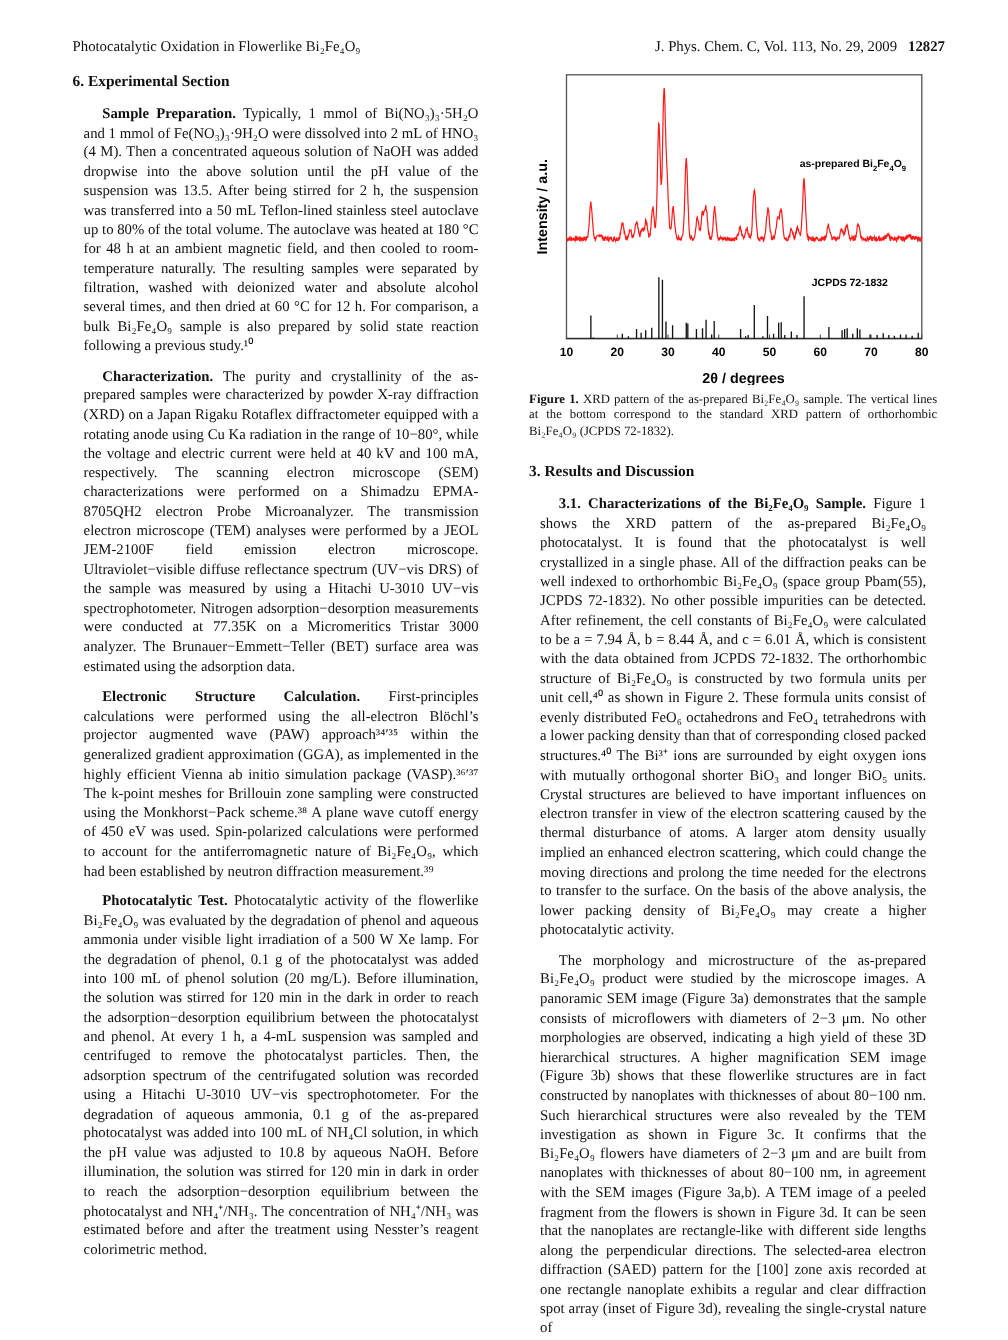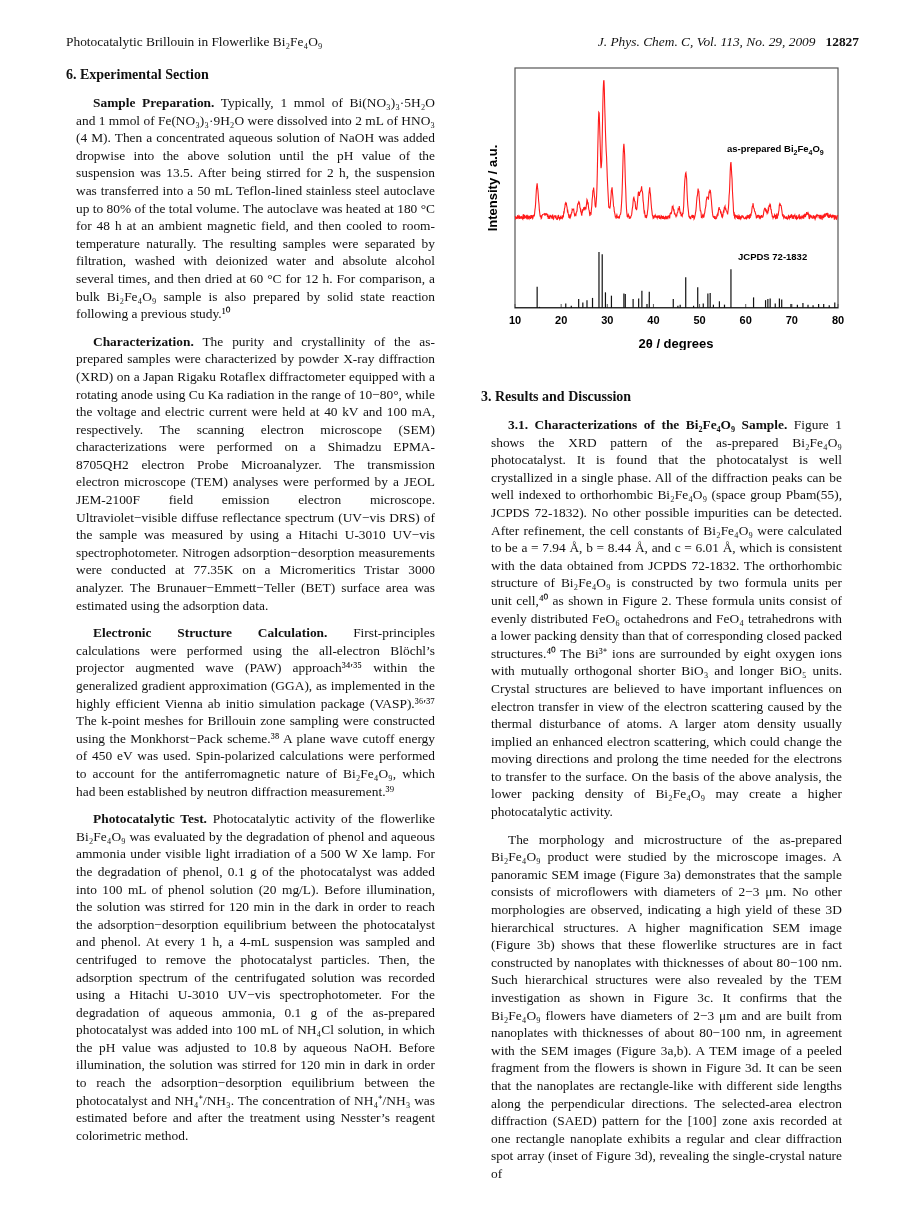--- a/index.html
+++ b/index.html
@@ -1,37 +1,37 @@
 <!DOCTYPE html>
 <html><head>
 <meta charset="utf-8">
 <style>
   html, body { margin: 0; padding: 0; background: #ffffff; }
   body { width: 916px; height: 1218px; position: relative; overflow: hidden;
          font-family: "Liberation Serif", serif; color: #111; }
   .running-head-left { position: absolute; left: 66px; top: 34px; font-size: 13.4px; }
   .running-head-right { position: absolute; right: 57px; top: 34px; font-size: 13.4px; }
-  .running-head-right .journal { font-style: italic; }
+  .running-head-right .journal { }
   .running-head-right .page { font-weight: bold; margin-left: 10px; }
   .col { position: absolute; top: 60px; width: 379px; font-size: 13.4px; line-height: 17.6px; text-align: justify; }
   .col-left { left: 66px; }
   .col-right { left: 481px; width: 371px; }
   h2 { font-size: 14px; font-weight: bold; margin: 6px 0 6px 0; line-height: 18px; }
   p { margin: 10px; text-indent: 17px; hyphens: none; }
   .runin { font-weight: bold; }
   .figure { position: relative; width: 371px; height: 290px; }
   .caption { font-size: 11.6px; line-height: 14.4px; margin-top: 6px; text-align: justify; }
   .caption .fig-label { font-weight: bold; }
-  .sec3 { margin-top: 38px; }
+  .sec3 { margin-top: 22px; }
   .chart-svg text { font-family: "Liberation Sans", sans-serif; font-weight: bold; }
 </style>
 </head>
 <body>
 
-<div class="running-head-left">Photocatalytic Brillouin in Flowerlike Bi₂Fe₄O₉</div>
+<div class="running-head-left">Photocatalytic Oxidation in Flowerlike Bi₂Fe₄O₉</div>
 <div class="running-head-right">
   <span class="journal">J. Phys. Chem. C, Vol. 113, No. 29, 2009</span><span class="page">12827</span>
 </div>
 
 <div class="col col-left">
   <h2>6.  Experimental Section</h2>
   <p><span class="runin">Sample Preparation.</span><span> Typically, 1 mmol of Bi(NO₃)₃·5H₂O and 1 mmol of Fe(NO₃)₃·9H₂O were dissolved into 2 mL of HNO₃ (4 M). Then a concentrated aqueous solution of NaOH was added dropwise into the above solution until the pH value of the suspension was 13.5. After being stirred for 2 h, the suspension was transferred into a 50 mL Teflon-lined stainless steel autoclave up to 80% of the total volume. The autoclave was heated at 180 °C for 48 h at an ambient magnetic field, and then cooled to room-temperature naturally. The resulting samples were separated by filtration, washed with deionized water and absolute alcohol several times, and then dried at 60 °C for 12 h. For comparison, a bulk Bi₂Fe₄O₉ sample is also prepared by solid state reaction following a previous study.¹⁰</span></p>
   <p><span class="runin">Characterization.</span><span> The purity and crystallinity of the as-prepared samples were characterized by powder X-ray diffraction (XRD) on a Japan Rigaku Rotaflex diffractometer equipped with a rotating anode using Cu Ka radiation in the range of 10−80°, while the voltage and electric current were held at 40 kV and 100 mA, respectively. The scanning electron microscope (SEM) characterizations were performed on a Shimadzu EPMA-8705QH2 electron Probe Microanalyzer. The transmission electron microscope (TEM) analyses were performed by a JEOL JEM-2100F field emission electron microscope. Ultraviolet−visible diffuse reflectance spectrum (UV−vis DRS) of the sample was measured by using a Hitachi U-3010 UV−vis spectrophotometer. Nitrogen adsorption−desorption measurements were conducted at 77.35K on a Micromeritics Tristar 3000 analyzer. The Brunauer−Emmett−Teller (BET) surface area was estimated using the adsorption data.</span></p>
   <p><span class="runin">Electronic Structure Calculation.</span><span> First-principles calculations were performed using the all-electron Blöchl’s projector augmented wave (PAW) approach³⁴ʹ³⁵ within the generalized gradient approximation (GGA), as implemented in the highly efficient Vienna ab initio simulation package (VASP).³⁶ʹ³⁷ The k-point meshes for Brillouin zone sampling were constructed using the Monkhorst−Pack scheme.³⁸ A plane wave cutoff energy of 450 eV was used. Spin-polarized calculations were performed to account for the antiferromagnetic nature of Bi₂Fe₄O₉, which had been established by neutron diffraction measurement.³⁹</span></p>
   <p><span class="runin">Photocatalytic Test.</span><span> Photocatalytic activity of the flowerlike Bi₂Fe₄O₉ was evaluated by the degradation of phenol and aqueous ammonia under visible light irradiation of a 500 W Xe lamp. For the degradation of phenol, 0.1 g of the photocatalyst was added into 100 mL of phenol solution (20 mg/L). Before illumination, the solution was stirred for 120 min in the dark in order to reach the adsorption−desorption equilibrium between the photocatalyst and phenol. At every 1 h, a 4-mL suspension was sampled and centrifuged to remove the photocatalyst particles. Then, the adsorption spectrum of the centrifugated solution was recorded using a Hitachi U-3010 UV−vis spectrophotometer. For the degradation of aqueous ammonia, 0.1 g of the as-prepared photocatalyst was added into 100 mL of NH₄Cl solution, in which the pH value was adjusted to 10.8 by aqueous NaOH. Before illumination, the solution was stirred for 120 min in dark in order to reach the adsorption−desorption equilibrium between the photocatalyst and NH₄⁺/NH₃. The concentration of NH₄⁺/NH₃ was estimated before and after the treatment using Nesster’s reagent colorimetric method.</span></p>
@@ -110,17 +110,18 @@
           <line x1="332.0828571428571" x2="332.0828571428571" y1="248" y2="245.2" stroke="#111111" stroke-width="1.2"></line>
           <line x1="337.62" x2="337.62" y1="248" y2="244.08" stroke="#111111" stroke-width="1.2"></line>
           <line x1="342.6957142857143" x2="342.6957142857143" y1="248" y2="244.08" stroke="#111111" stroke-width="1.2"></line>
           <line x1="348.2328571428571" x2="348.2328571428571" y1="248" y2="245.2" stroke="#111111" stroke-width="1.2"></line>
           <line x1="353.77" x2="353.77" y1="248" y2="242.4" stroke="#111111" stroke-width="1.2"></line>
         </g>
       <text x="246" y="92" font-size="9.5">as-prepared Bi<tspan font-size="7" dy="3">2</tspan><tspan dy="-3">Fe</tspan><tspan font-size="7" dy="3">4</tspan><tspan dy="-3">O</tspan><tspan font-size="7" dy="3">9</tspan></text>
       <text x="257" y="200" font-size="9.5">JCPDS 72-1832</text>
     </svg>
   </div>
+  <div class="caption"><span class="fig-label">Figure 1.</span><span>  XRD pattern of the as-prepared Bi₂Fe₄O₉ sample. The vertical lines at the bottom correspond to the standard XRD pattern of orthorhombic Bi₂Fe₄O₉ (JCPDS 72-1832).</span></div>
 
   <h2 class="sec3">3.  Results and Discussion</h2>
   <p><span class="runin">3.1. Characterizations of the Bi₂Fe₄O₉ Sample.</span><span> Figure 1 shows the XRD pattern of the as-prepared Bi₂Fe₄O₉ photocatalyst. It is found that the photocatalyst is well crystallized in a single phase. All of the diffraction peaks can be well indexed to orthorhombic Bi₂Fe₄O₉ (space group Pbam(55), JCPDS 72-1832). No other possible impurities can be detected. After refinement, the cell constants of Bi₂Fe₄O₉ were calculated to be a = 7.94 Å, b = 8.44 Å, and c = 6.01 Å, which is consistent with the data obtained from JCPDS 72-1832. The orthorhombic structure of Bi₂Fe₄O₉ is constructed by two formula units per unit cell,⁴⁰ as shown in Figure 2. These formula units consist of evenly distributed FeO₆ octahedrons and FeO₄ tetrahedrons with a lower packing density than that of corresponding closed packed structures.⁴⁰ The Bi³⁺ ions are surrounded by eight oxygen ions with mutually orthogonal shorter BiO₃ and longer BiO₅ units. Crystal structures are believed to have important influences on electron transfer in view of the electron scattering caused by the thermal disturbance of atoms. A larger atom density usually implied an enhanced electron scattering, which could change the moving directions and prolong the time needed for the electrons to transfer to the surface. On the basis of the above analysis, the lower packing density of Bi₂Fe₄O₉ may create a higher photocatalytic activity.</span></p>
   <p><span>The morphology and microstructure of the as-prepared Bi₂Fe₄O₉ product were studied by the microscope images. A panoramic SEM image (Figure 3a) demonstrates that the sample consists of microflowers with diameters of 2−3 μm. No other morphologies are observed, indicating a high yield of these 3D hierarchical structures. A higher magnification SEM image (Figure 3b) shows that these flowerlike structures are in fact constructed by nanoplates with thicknesses of about 80−100 nm. Such hierarchical structures were also revealed by the TEM investigation as shown in Figure 3c. It confirms that the Bi₂Fe₄O₉ flowers have diameters of 2−3 μm and are built from nanoplates with thicknesses of about 80−100 nm, in agreement with the SEM images (Figure 3a,b). A TEM image of a peeled fragment from the flowers is shown in Figure 3d. It can be seen that the nanoplates are rectangle-like with different side lengths along the perpendicular directions. The selected-area electron diffraction (SAED) pattern for the [100] zone axis recorded at one rectangle nanoplate exhibits a regular and clear diffraction spot array (inset of Figure 3d), revealing the single-crystal nature of</span></p>
 </div>
 
 </body></html>

